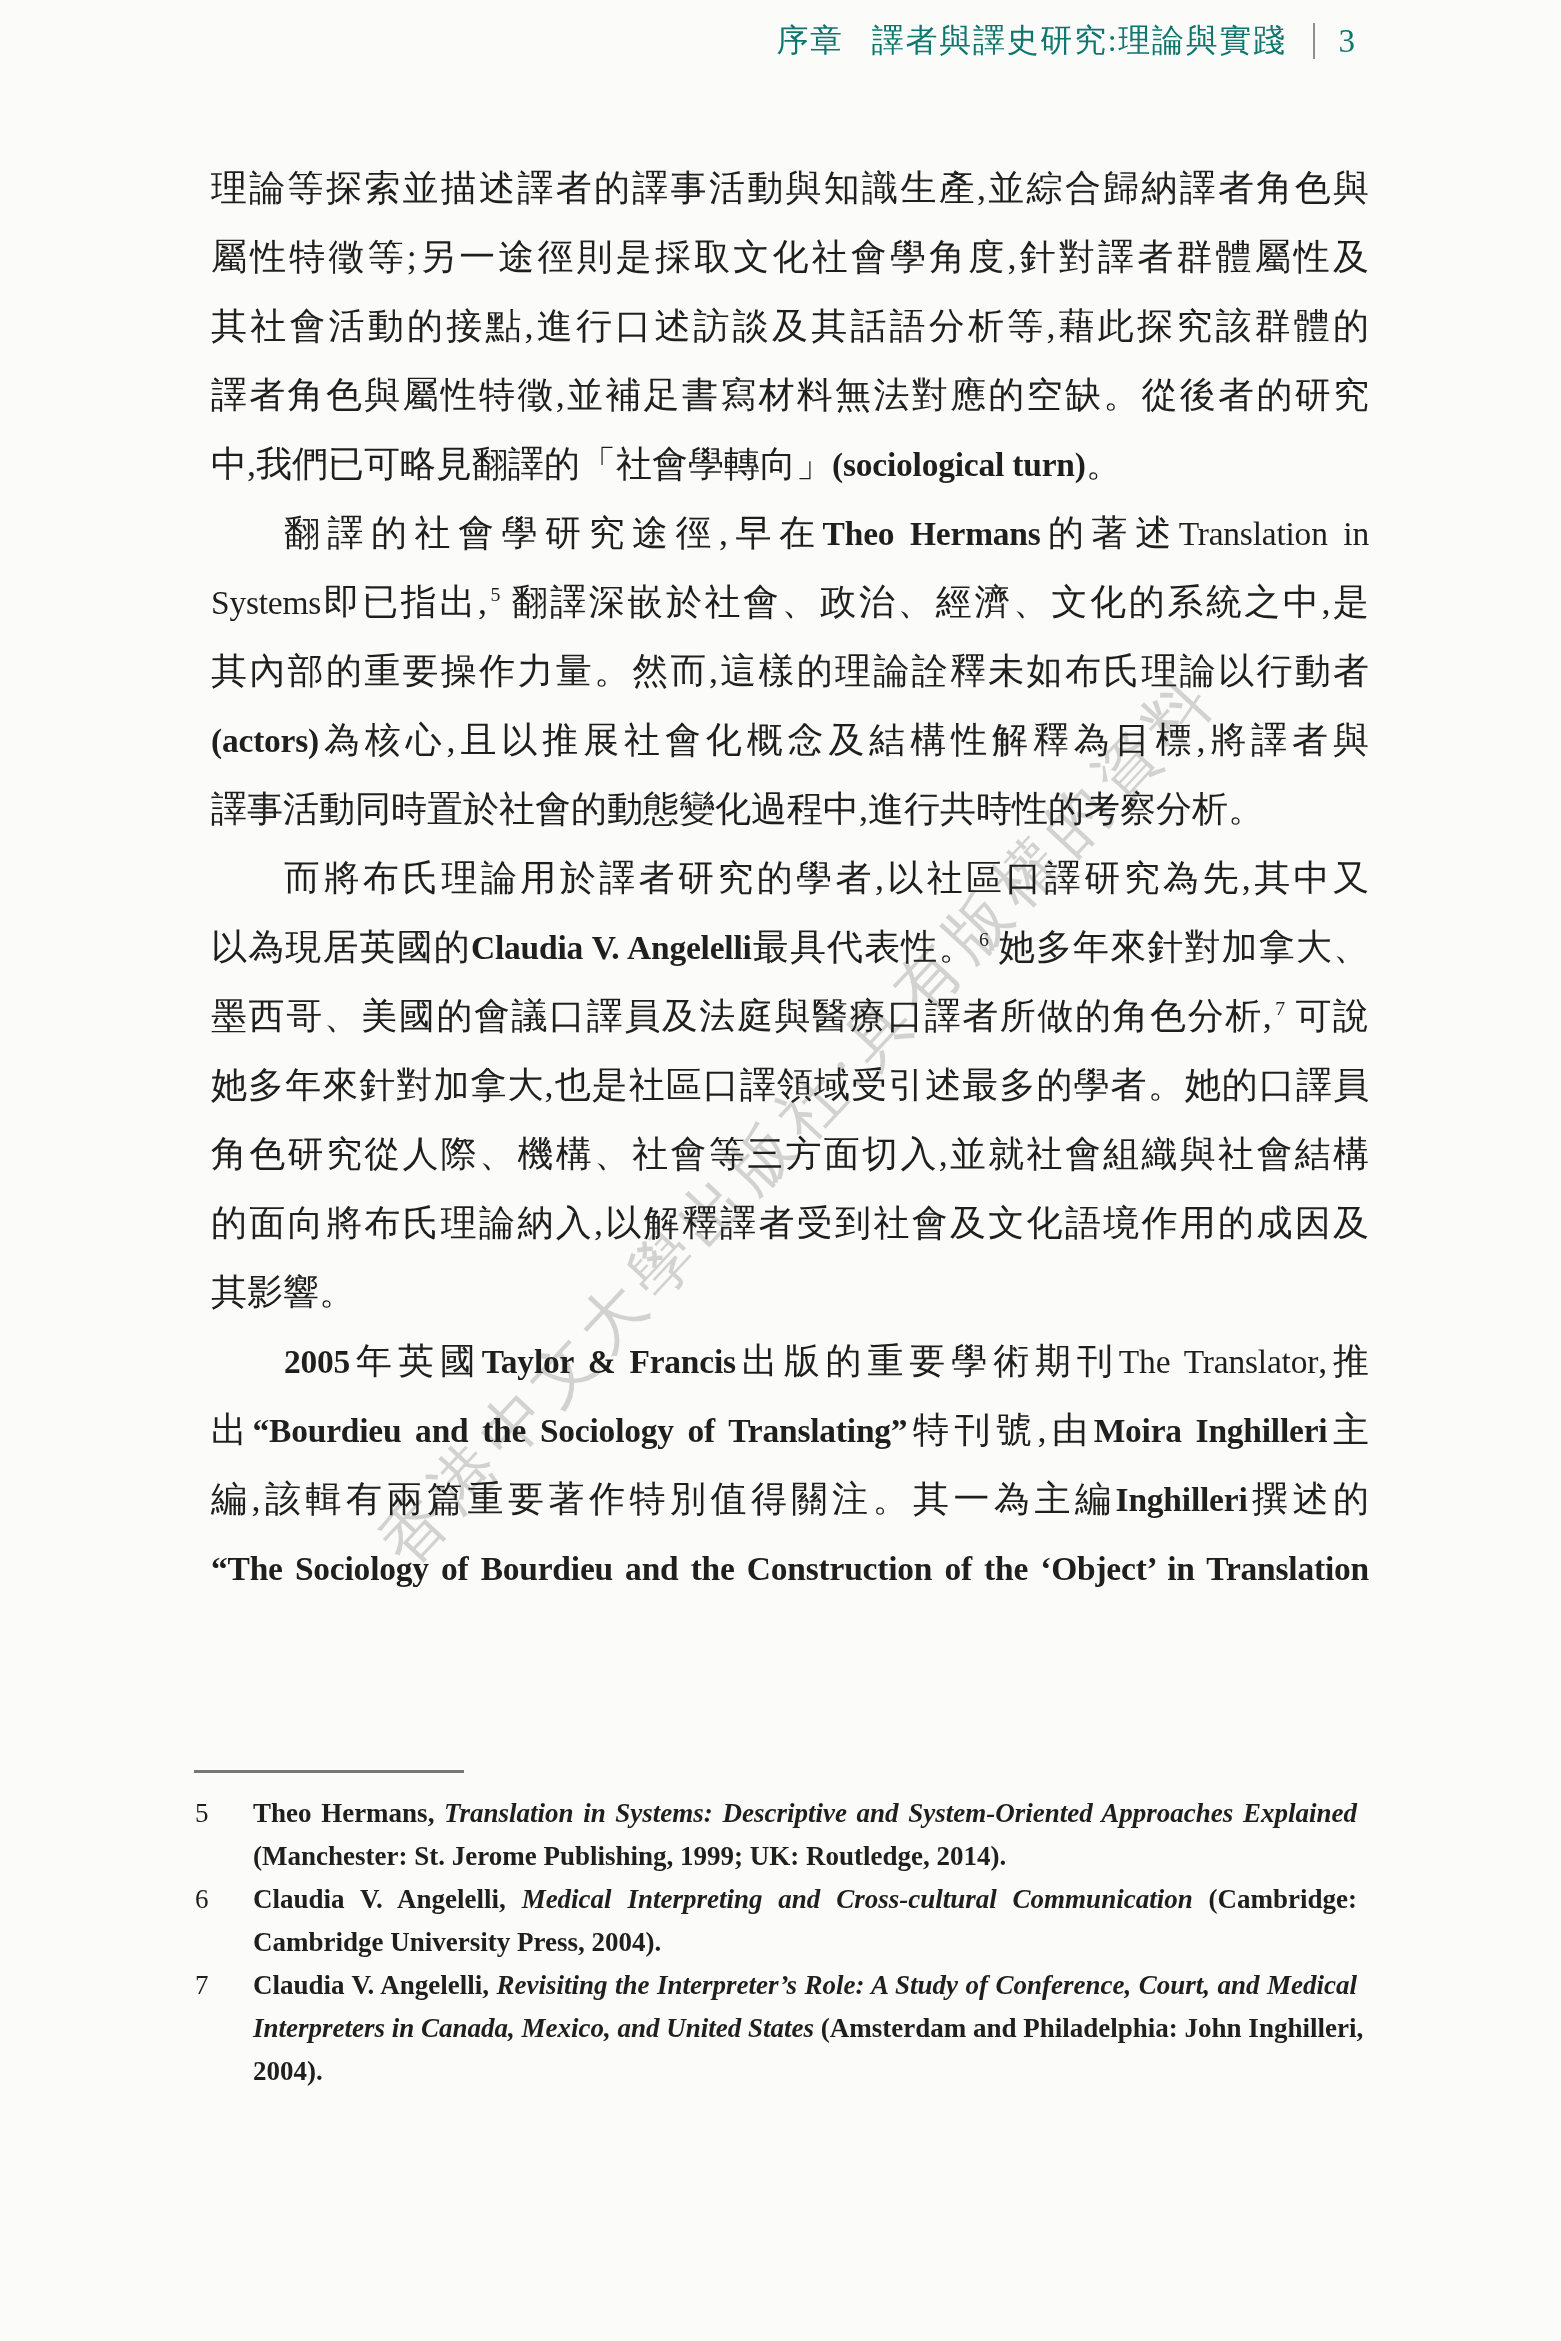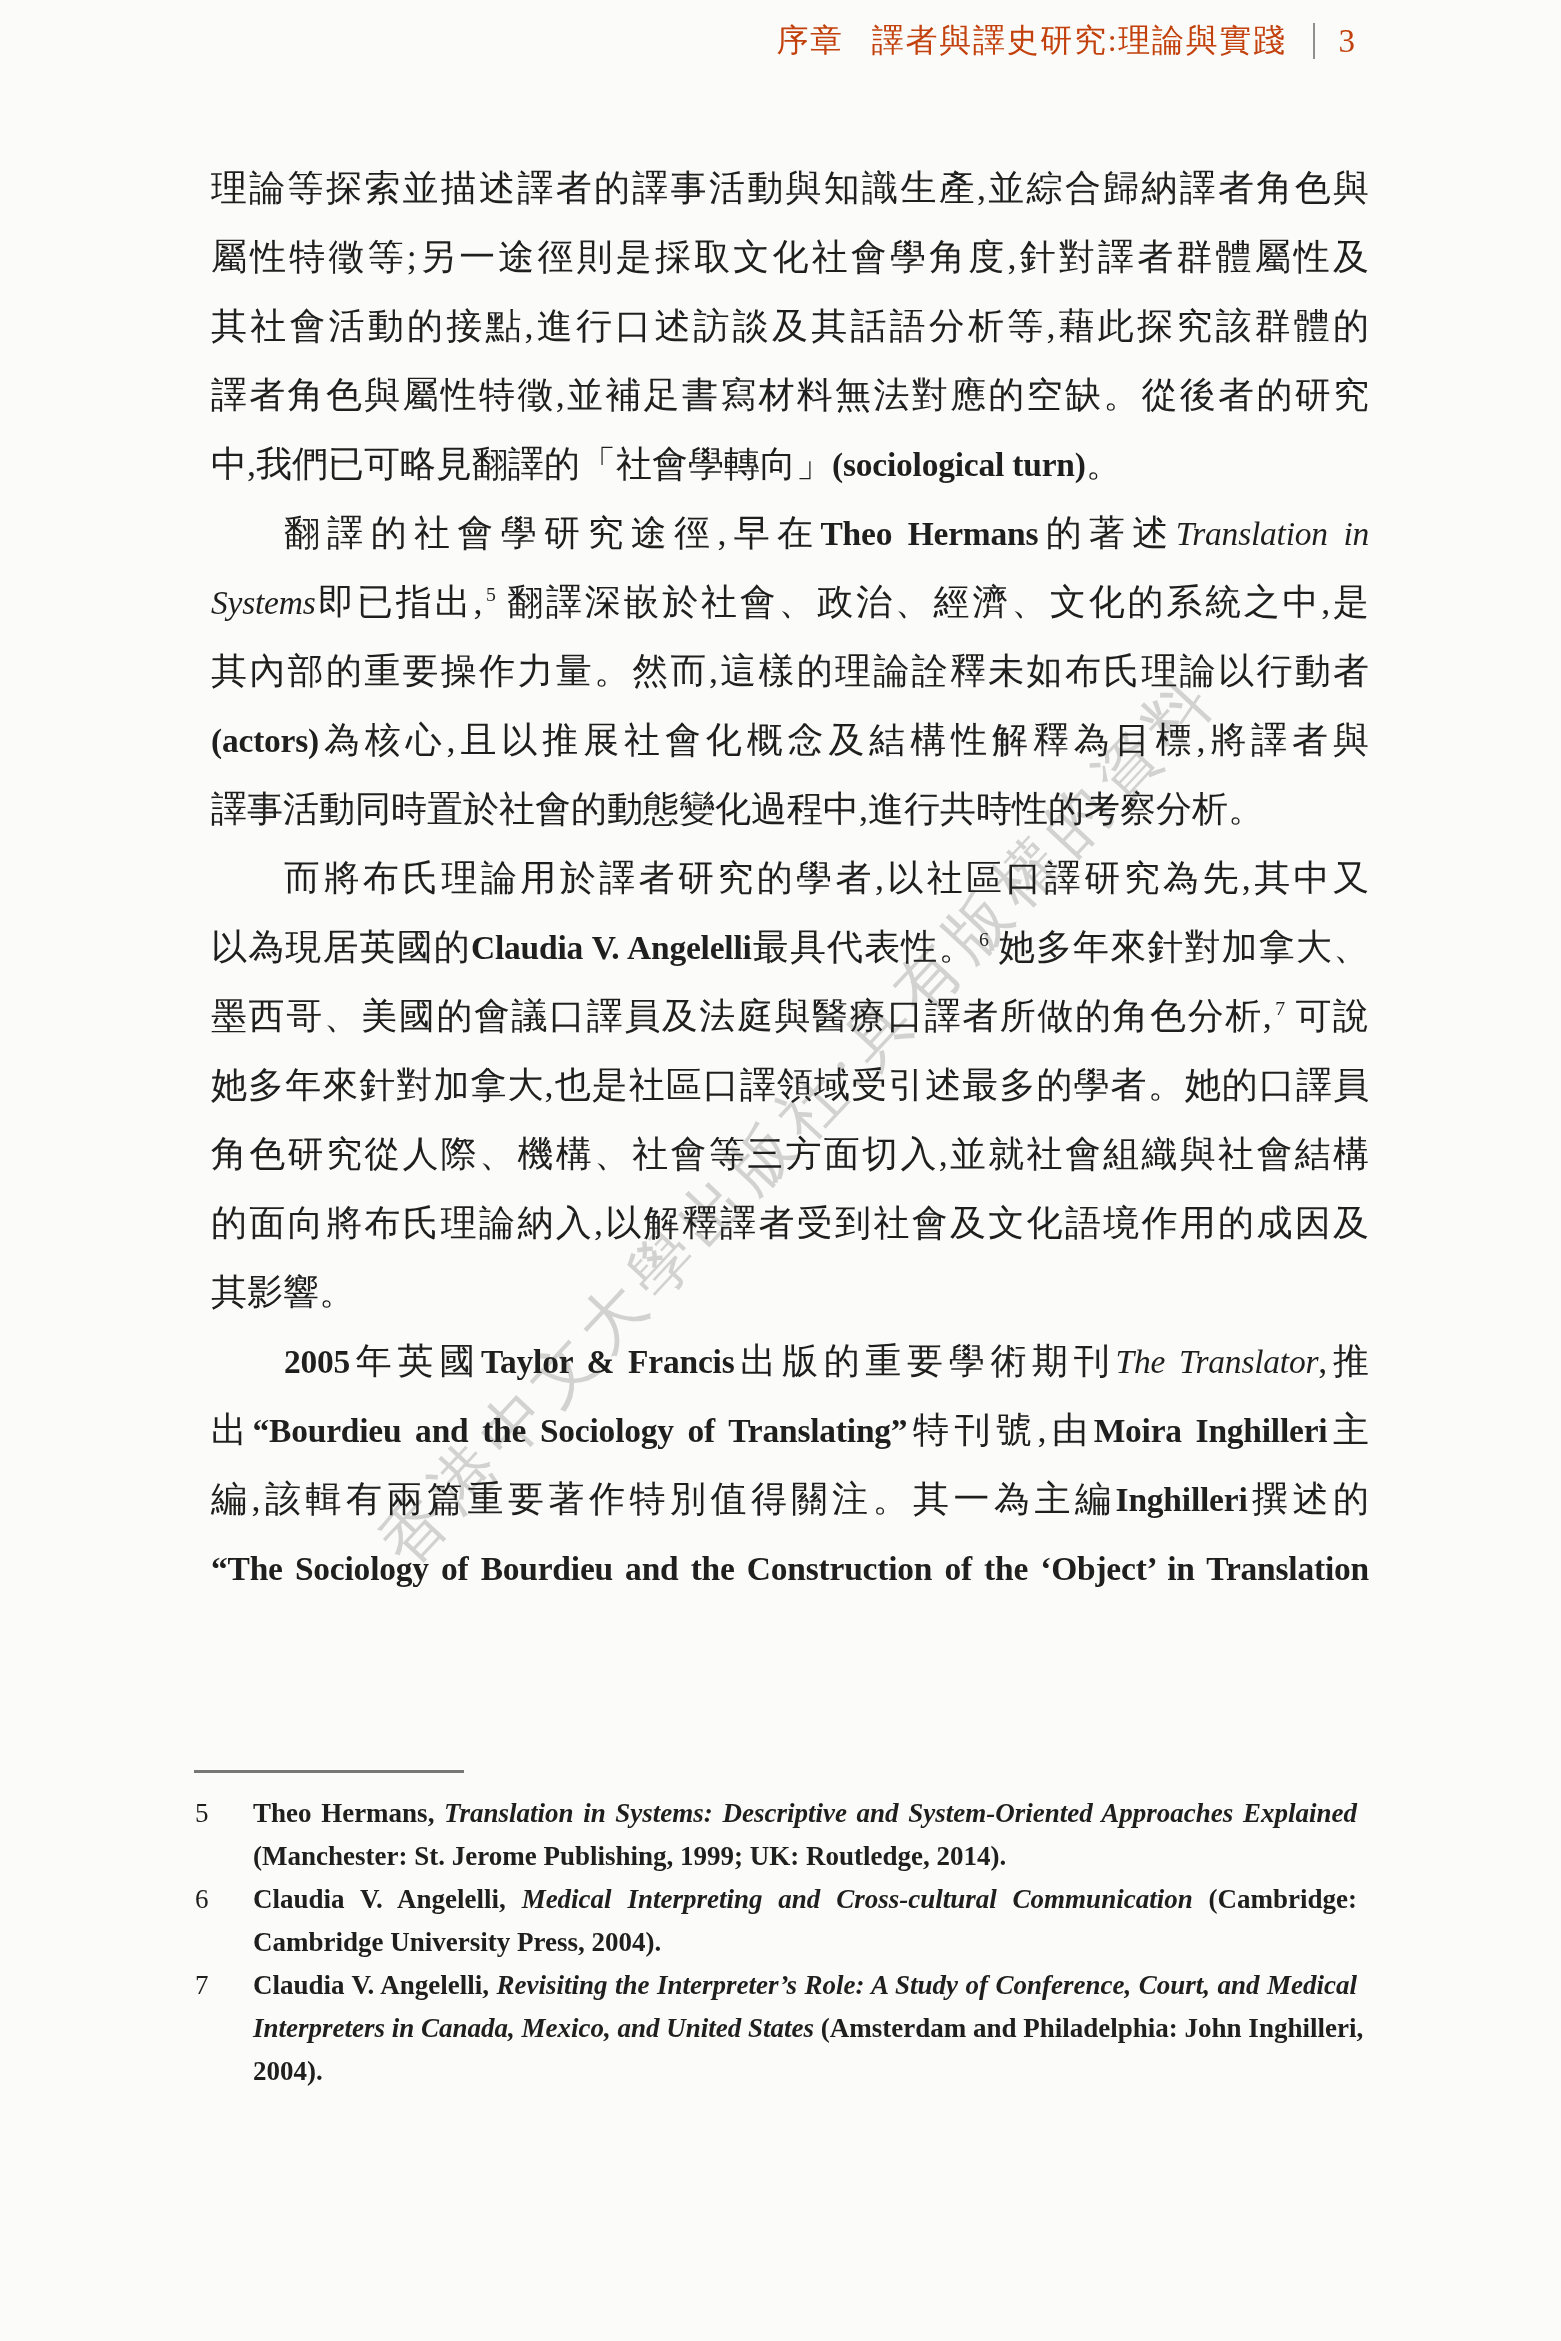--- a/index.html
+++ b/index.html
@@ -5,21 +5,21 @@
   html,body { margin:0; padding:0; background:#e8e8e8; }
   .page {
     position:relative; width:1561px; height:2342px;
     background:#fbfbfa; overflow:hidden;
     font-family:"Liberation Serif", serif; color:#1f1f1f;
   }
   
   .running-head {
     position:absolute; top:19px; right:206px;
     display:flex; align-items:center;
-    font-size:32px; color:#c2410c; letter-spacing:1.7px;
+    font-size:32px; color:#0f766e; letter-spacing:1.7px;
     z-index:2; white-space:nowrap;
   }
   .chapter { margin-right:28px; }
   .head-divider { width:1.7px; height:36px; background:#8f8f8f; margin:0 24px 0 26px; }
   .pagenum { font-size:33px; letter-spacing:0; }
 
   
   .watermark {
     position:absolute; left:798px; top:1119px;
     transform:translate(-50%,-50%) rotate(-47deg);
@@ -31,21 +31,21 @@
   
   .body-block { position:absolute; left:211px; top:154px; width:1158px; z-index:1; }
   .line {
     height:69px; line-height:69px; font-size:36px;
     white-space:nowrap; overflow:visible;
     text-align:justify; text-align-last:justify;
   }
   .line.nojust { text-align:left; text-align-last:left; }
   .line.indent { text-indent:73px; }
   .line .lat { font-size:0.93em; letter-spacing:-0.2px;font-weight:bold; }
-  .line .ita { font-size:0.93em; letter-spacing:-0.2px; font-style:italic; }
+  .line .ita { font-size:0.93em; letter-spacing:-0.2px; }
   sup.fnref { font-size:0.55em; vertical-align:super; line-height:0; margin:0 8.7px 0 3.5px; }
 
   
   .fn-rule { position:absolute; left:194px; top:1770px; width:270px; height:2.6px; background:#777; z-index:1; }
   .footnotes { position:absolute; left:195px; top:1792px; width:1162px; z-index:1; }
   .footnote { display:flex; }
   .fn-num { flex:0 0 58px; width:58px; font-size:27px; line-height:43px; }
   .fn-body { flex:1 1 auto; min-width:0;font-weight:bold; }
   .fn-line {
     height:43px; line-height:43px; font-size:27px;

